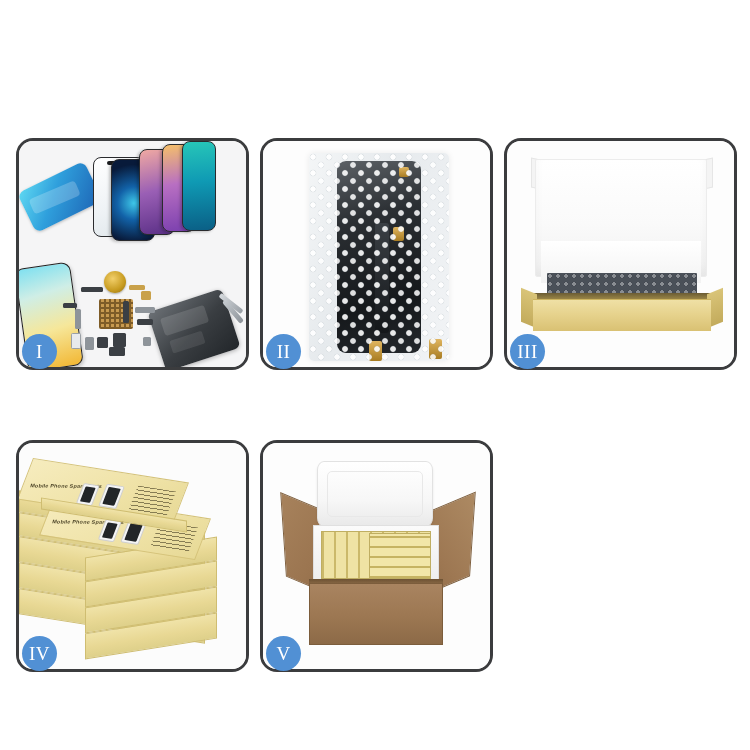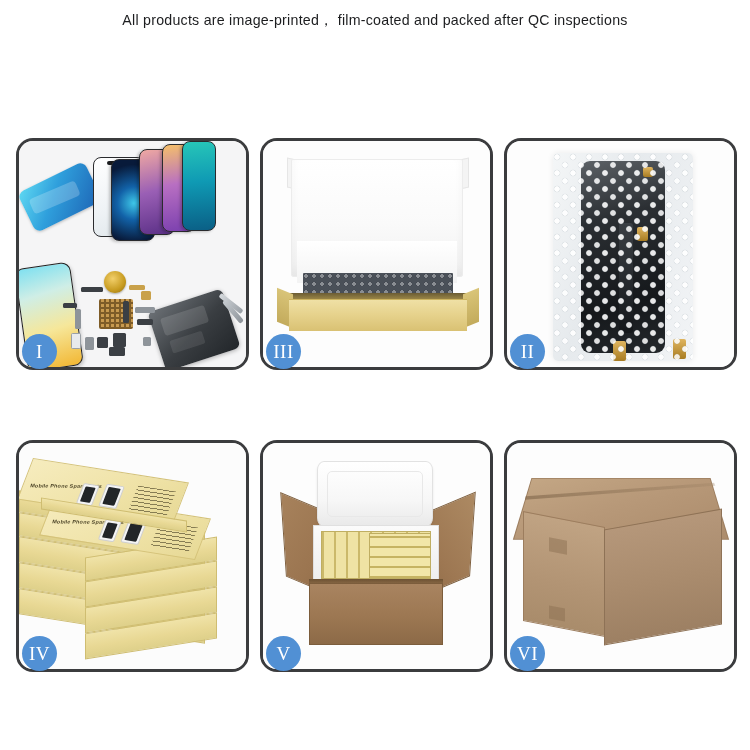--- a/index.html
+++ b/index.html
@@ -375,21 +375,20 @@
   }
   .tape.t1 { left: 42px; top: 96px; width: 18px; height: 14px; transform: skewY(11deg); }
   .tape.t2 { left: 42px; top: 164px; width: 16px; height: 13px; transform: skewY(11deg); }
 </style>
 </head>
 <body>
 
 <div id="page">
 
   <div class="header">
-    <div class="page-subtitle">All products are image-printed， film-coated and packed after QC inspections</div>
   </div>
 
   <div class="grid">
 
     <div class="panel">
       <div class="panel-clip p1">
         <div class="film-blue"></div>
         <div class="glass-protector"></div>
         <div class="ph ph1"></div>
         <div class="ph ph2"></div>
@@ -414,51 +413,51 @@
         <div class="sp" style="left:44px;  top:162px; width:14px; height:5px;"></div>
         <div class="sp" style="left:90px;  top:206px; width:16px; height:9px;"></div>
         <div class="sp lt" style="left:124px; top:196px; width:8px;  height:9px;"></div>
         <div class="tweezer"></div>
         <div class="tweezer2"></div>
       </div>
       <div class="badge">I</div>
     </div>
 
     <div class="panel">
-      <div class="panel-clip p3">
-        <div class="lid-ear-l"></div>
-        <div class="lid-ear-r"></div>
-        <div class="lid-back"></div>
-        <div class="box-foam"></div>
-        <div class="box-bubble-in"></div>
-        <div class="box-inner-rim"></div>
-        <div class="box-side-l"></div>
-        <div class="box-side-r"></div>
-        <div class="box-front"></div>
-      </div>
-      <div class="badge">III</div>
-    </div>
-
-    <div class="panel">
       <div class="panel-clip p2">
         <div class="bubble-bag">
           <div class="part-dark">
             <div class="flex-strip"></div>
             <div class="conn c1"></div>
             <div class="conn c2"></div>
             <div class="conn c3"></div>
             <div class="conn c4"></div>
           </div>
           <div class="bubble-tex"></div>
         </div>
       </div>
       <div class="badge">II</div>
     </div>
 
     <div class="panel">
+      <div class="panel-clip p3">
+        <div class="lid-ear-l"></div>
+        <div class="lid-ear-r"></div>
+        <div class="lid-back"></div>
+        <div class="box-foam"></div>
+        <div class="box-bubble-in"></div>
+        <div class="box-inner-rim"></div>
+        <div class="box-side-l"></div>
+        <div class="box-side-r"></div>
+        <div class="box-front"></div>
+      </div>
+      <div class="badge">III</div>
+    </div>
+
+    <div class="panel">
       <div class="panel-clip p4">
         <div class="stack">
 
           <div class="sbox" style="left:0px;  top:150px; width:186px; height:26px; transform:skewY(9deg);"></div>
           <div class="sbox" style="left:0px;  top:124px; width:186px; height:26px; transform:skewY(9deg);"></div>
           <div class="sbox" style="left:0px;  top:98px;  width:186px; height:26px; transform:skewY(9deg);"></div>
           <div class="sbox" style="left:0px;  top:74px;  width:186px; height:24px; transform:skewY(9deg);"></div>
           <div class="sbox" style="left:0px;  top:52px;  width:186px; height:22px; transform:skewY(9deg);"></div>
 
           <div class="sbox" style="left:66px; top:170px; width:132px; height:26px; transform:skewY(-9deg);"></div>
@@ -501,26 +500,15 @@
         <div class="foam-lid"></div>
         <div class="foam-body"></div>
         <div class="yellow-items"></div>
         <div class="yellow-items2"></div>
         <div class="carton-rim"></div>
         <div class="carton-front"></div>
       </div>
       <div class="badge">V</div>
     </div>
 
-    <div class="panel">
-      <div class="panel-clip p6">
-        <div class="ctn-top"></div>
-        <div class="ctn-seam"></div>
-        <div class="ctn-left"></div>
-        <div class="ctn-right"></div>
-        <div class="tape t1"></div>
-        <div class="tape t2"></div>
-      </div>
-      <div class="badge">VI</div>
-    </div>
 
   </div>
 </div>
 
 </body></html>

